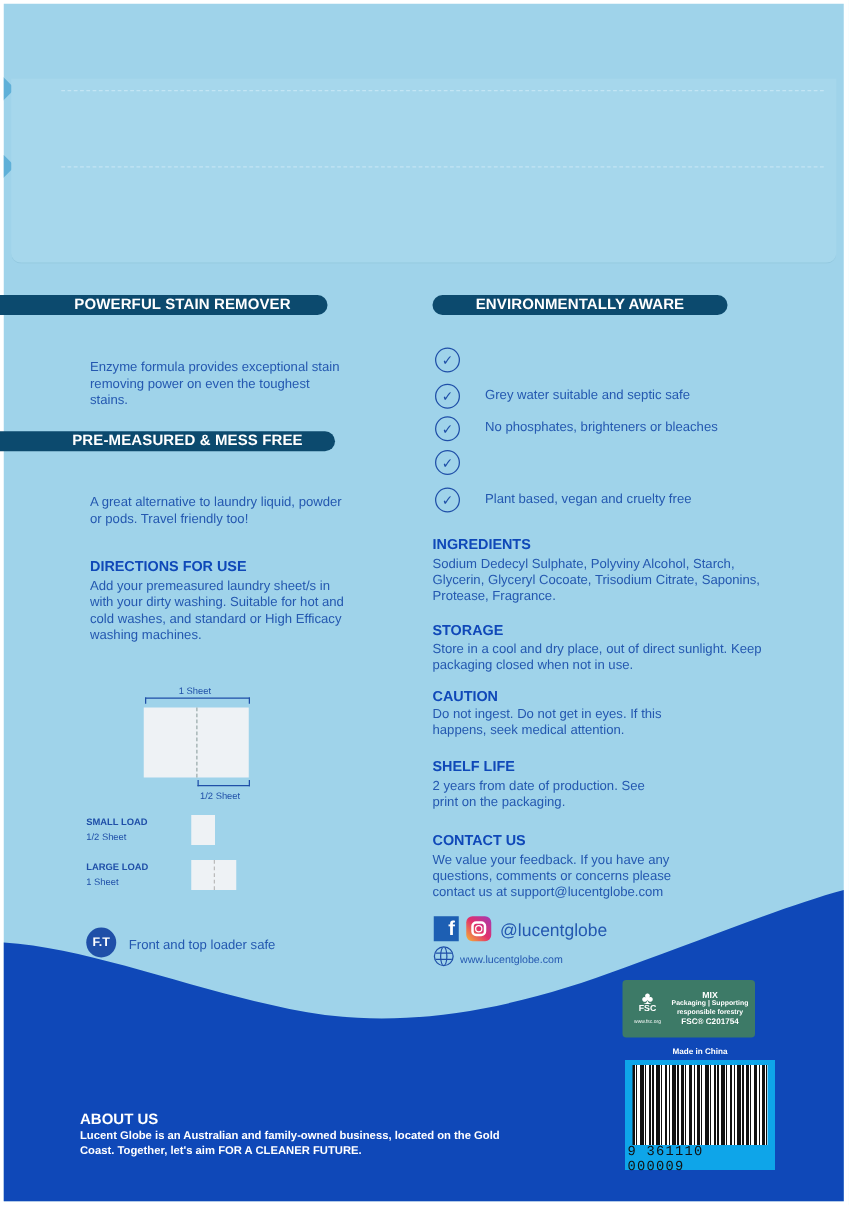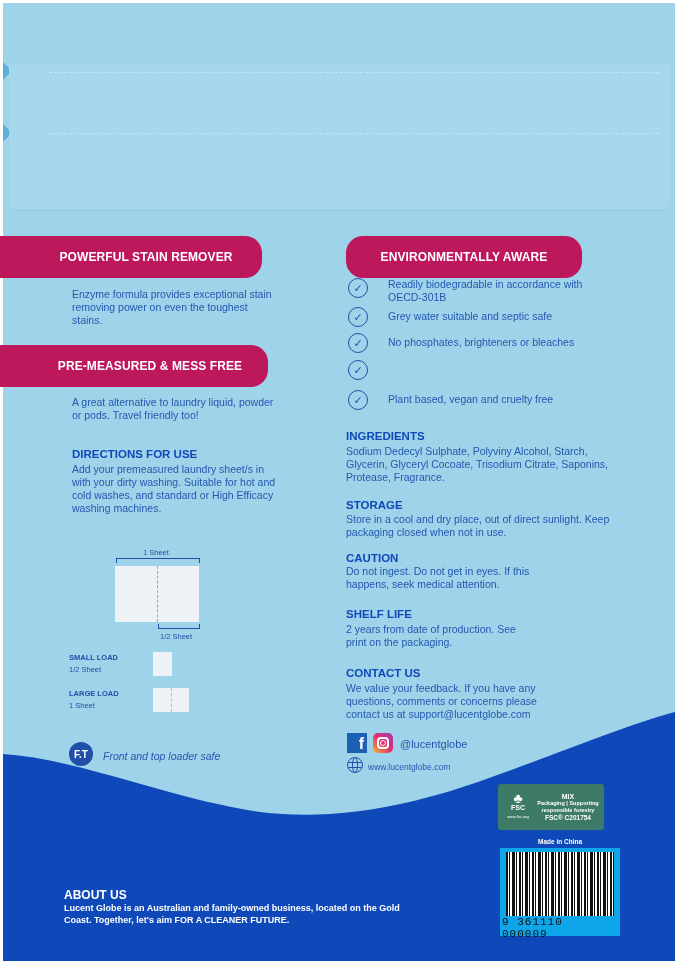--- a/index.html
+++ b/index.html
@@ -18,22 +18,22 @@
   .perf {
     position: absolute; left: 40px; right: 10px; height: 0;
     border-top: 1px dashed #c3e5f4;
   }
   .notch {
     position: absolute; left: -3px; width: 12px; height: 24px;
     background: #5fb0d8; clip-path: polygon(0 0, 100% 50%, 0 100%);
   }
 
   .banner {
-    position: absolute; height: 42px; background: #be185d; color: #fff;
-    font-weight: bold; font-size: 12px; display: flex; align-items: center;
+    position: absolute; height: 16px; background: #0c4a6e; color: #fff;
+    font-weight: bold; font-size: 12px; display: flex; 
     justify-content: center; letter-spacing: 0.1px;
   }
   .banner.left { left: 0; border-radius: 0 17px 17px 0; }
   .banner.right { border-radius: 17px; }
 
   .body-text { position: absolute; font-size: 10.5px; line-height: 13px; color: #2458b0; }
   .heading { position: absolute; font-size: 11.5px; font-weight: bold; color: #0f48b8; }
 
   .check-row { position: absolute; left: 348px; display: flex; align-items: flex-start; }
   .check {
@@ -108,29 +108,28 @@
 <div class="sheet" style="left:153px;top:652px;width:19px;height:24px;"></div>
 
 <div class="load-label" style="left:69px;top:688px;">
   <div>LARGE LOAD</div>
   <div style="font-weight:normal">1 Sheet</div>
 </div>
 <div class="sheet" style="left:153px;top:688px;width:36px;height:24px;"></div>
 <div style="position:absolute;left:171px;top:688px;height:24px;border-left:1px dashed #bbb;"></div>
 
 <div style="position:absolute;left:69px;top:742px;width:24px;height:24px;border-radius:50%;background:#1f4fa8;color:#fff;font-size:10px;font-weight:bold;display:flex;align-items:center;justify-content:center;">F.T</div>
-<div class="body-text" style="left:103px;top:750px;font-style:italic;">Front and top loader safe</div>
+<div class="body-text" style="left:103px;top:750px;">Front and top loader safe</div>
 
 <div class="banner right" style="left:346px;top:236px;width:236px;">
   <span>ENVIRONMENTALLY AWARE</span>
 </div>
 
 <div class="check-row" style="top:278px;">
   <div class="check">✓</div>
-  <div class="check-text" style="width:230px;">Readily biodegradable in accordance with OECD-301B</div>
 </div>
 <div class="check-row" style="top:307px;">
   <div class="check">✓</div>
   <div class="check-text" style="padding-top:3px">Grey water suitable and septic safe</div>
 </div>
 <div class="check-row" style="top:333px;">
   <div class="check">✓</div>
   <div class="check-text" style="padding-top:3px">No phosphates, brighteners or bleaches</div>
 </div>
 <div class="check-row" style="top:360px;">
@@ -154,21 +153,21 @@
 <div class="body-text" style="left:346px;top:623px;width:180px;">2 years from date of production. See print on the packaging.</div>
 
 <div class="heading" style="left:346px;top:667px;">CONTACT US</div>
 <div class="body-text" style="left:346px;top:682px;width:220px;">We value your feedback. If you have any questions, comments or concerns please contact us at support@lucentglobe.com</div>
 
 <div style="position:absolute;left:347px;top:733px;width:20px;height:20px;background:#1d5fb3;color:#fff;font-weight:bold;font-size:16px;display:flex;align-items:flex-end;justify-content:flex-end;padding-right:3px;">f</div>
 <div style="position:absolute;left:373px;top:733px;width:20px;height:20px;border-radius:5px;background:linear-gradient(45deg,#f7b733,#e1306c,#a13ab6);">
   <div style="position:absolute;left:4px;top:4px;width:12px;height:12px;border:2px solid #fff;border-radius:4px;"></div>
   <div style="position:absolute;left:7px;top:7px;width:6px;height:6px;border:1.5px solid #fff;border-radius:50%;"></div>
 </div>
-<div class="body-text" style="left:400px;top:738px;font-size:11px;">@lucentglobe</div>
+<div class="body-text" style="left:400px;top:738px;font-size:14px;">@lucentglobe</div>
 
 <div style="position:absolute;left:347px;top:757px;width:16px;height:16px;border:1.3px solid #1f4fa8;border-radius:50%;overflow:hidden;">
   <div style="position:absolute;left:4px;top:-1px;width:6px;height:16px;border:1px solid #1f4fa8;border-radius:50%;"></div>
   <div style="position:absolute;left:0;top:4px;width:16px;border-top:1px solid #1f4fa8;"></div>
   <div style="position:absolute;left:0;top:9px;width:16px;border-top:1px solid #1f4fa8;"></div>
 </div>
 <div class="body-text" style="left:368px;top:761px;font-size:8.5px;">www.lucentglobe.com</div>
 
 <svg class="wave" viewBox="0 0 679 260" preserveAspectRatio="none">
   <path d="M3 50 C 80 55, 170 95, 260 108 C 340 118, 420 100, 500 70 C 570 45, 630 20, 675 8 L 675 257 L 3 257 Z" fill="#0f48b8"></path>

